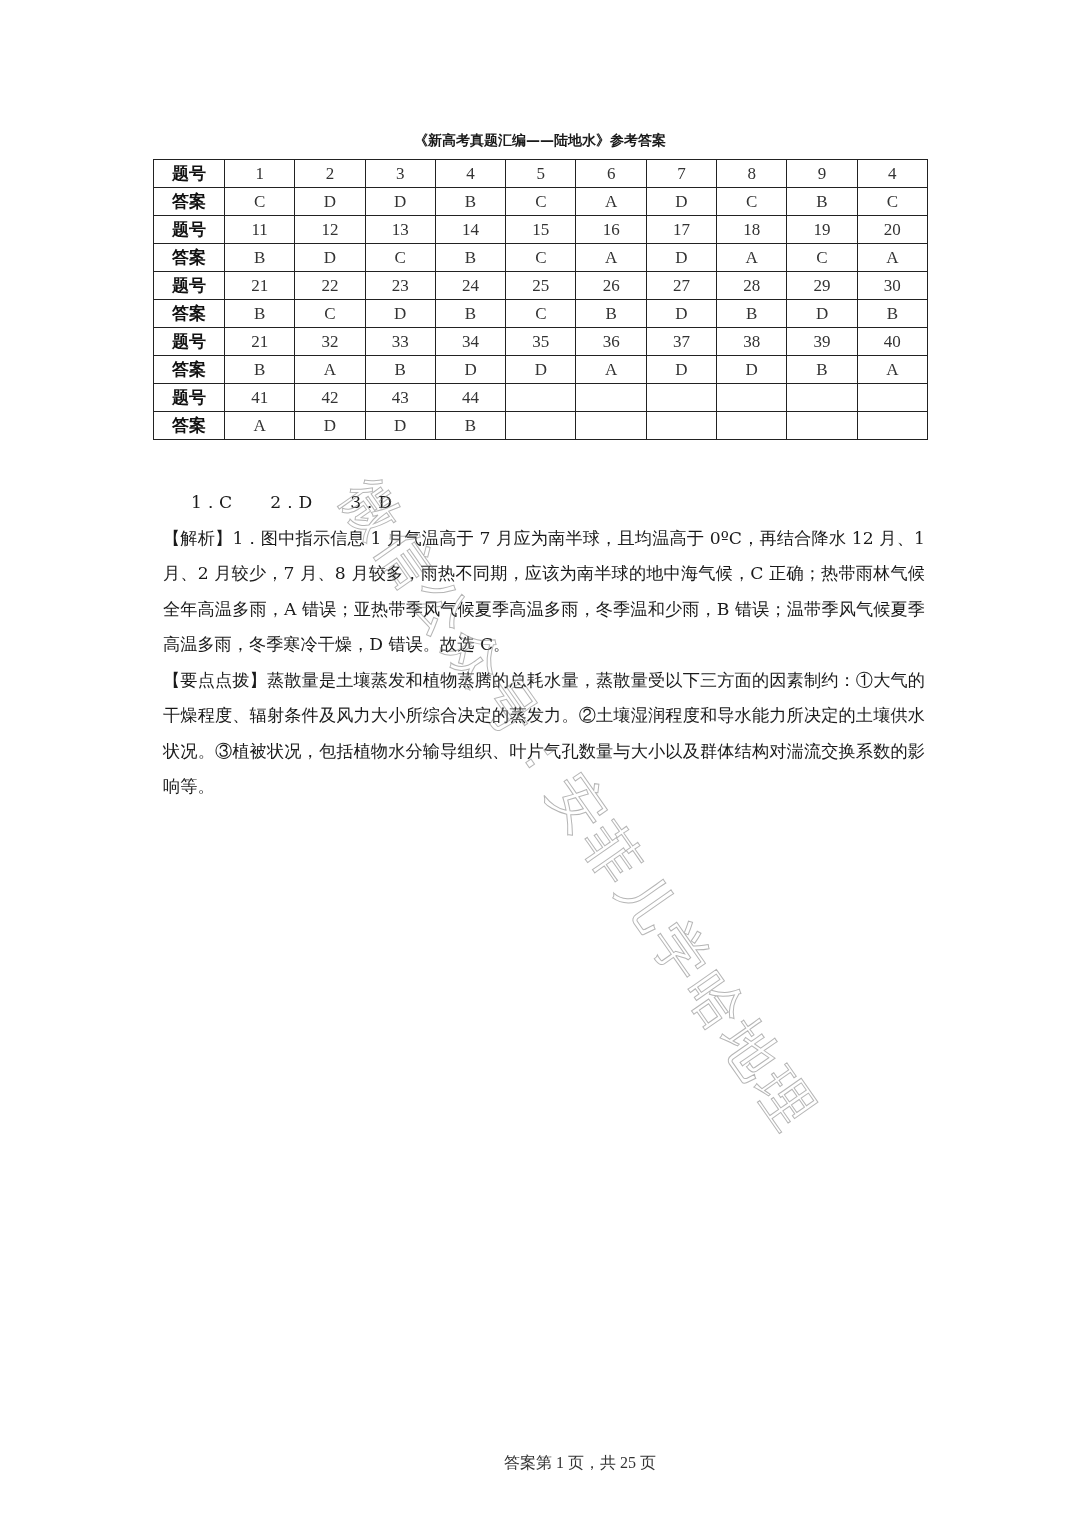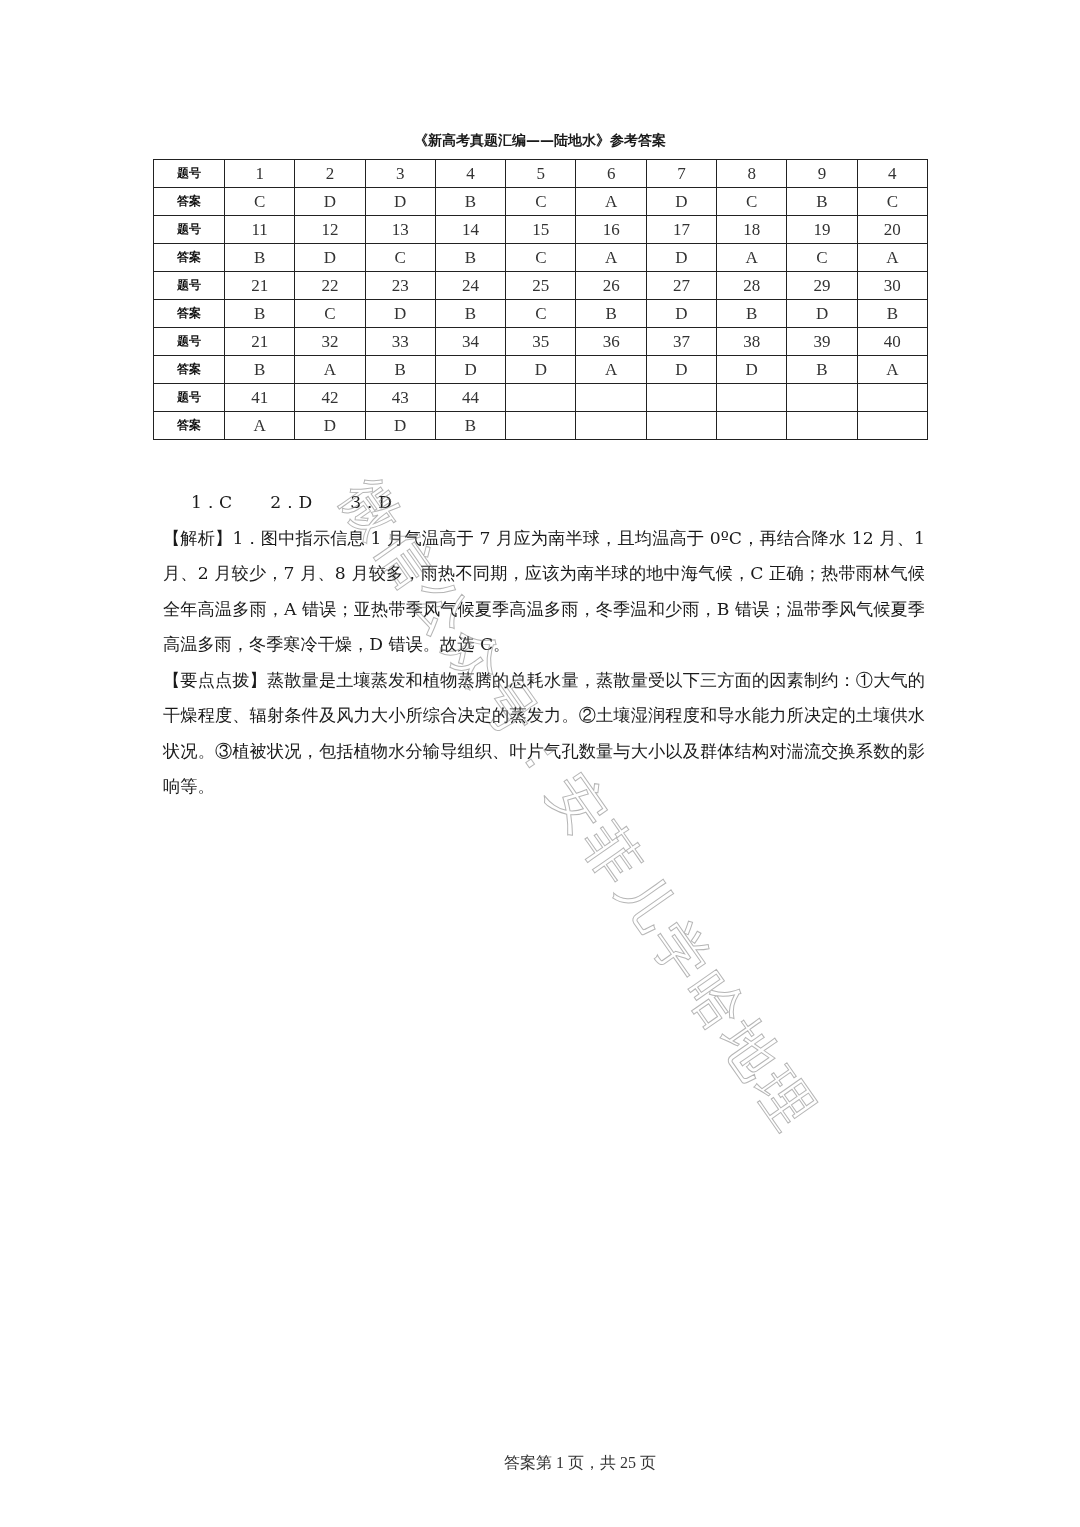--- a/index.html
+++ b/index.html
@@ -16,21 +16,21 @@
   table.answers {
     position: absolute; left: 153px; top: 159px; width: 775px;
     border-collapse: collapse; table-layout: fixed;
   }
   table.answers td {
     border: 1.5px solid #222; height: 27px; text-align: center; padding: 0;
     font-size: 17px; font-family: "Liberation Serif", "DejaVu Serif", serif;
     color: #333;
   }
   table.answers td.head {
-    width: 70px; font-weight: bold; font-size: 12px; color: #111;
+    width: 70px; font-weight: bold; font-size: 17px; color: #111;
     font-family: "DejaVu Sans", "Liberation Sans", sans-serif;
   }
   .body-text {
     position: absolute; left: 163px; top: 485px; width: 762px;
     font-size: 17.2px; line-height: 35.5px; text-align: justify;
     font-family: "DejaVu Serif", "Liberation Serif", serif; color: #1a1a1a;
   }
   .body-text p { margin: 0; }
   .body-text p.ans { letter-spacing: 0px; margin-left: 28px; }
   .body-text p.ans span { display: inline-block; margin-right: 38px; }

